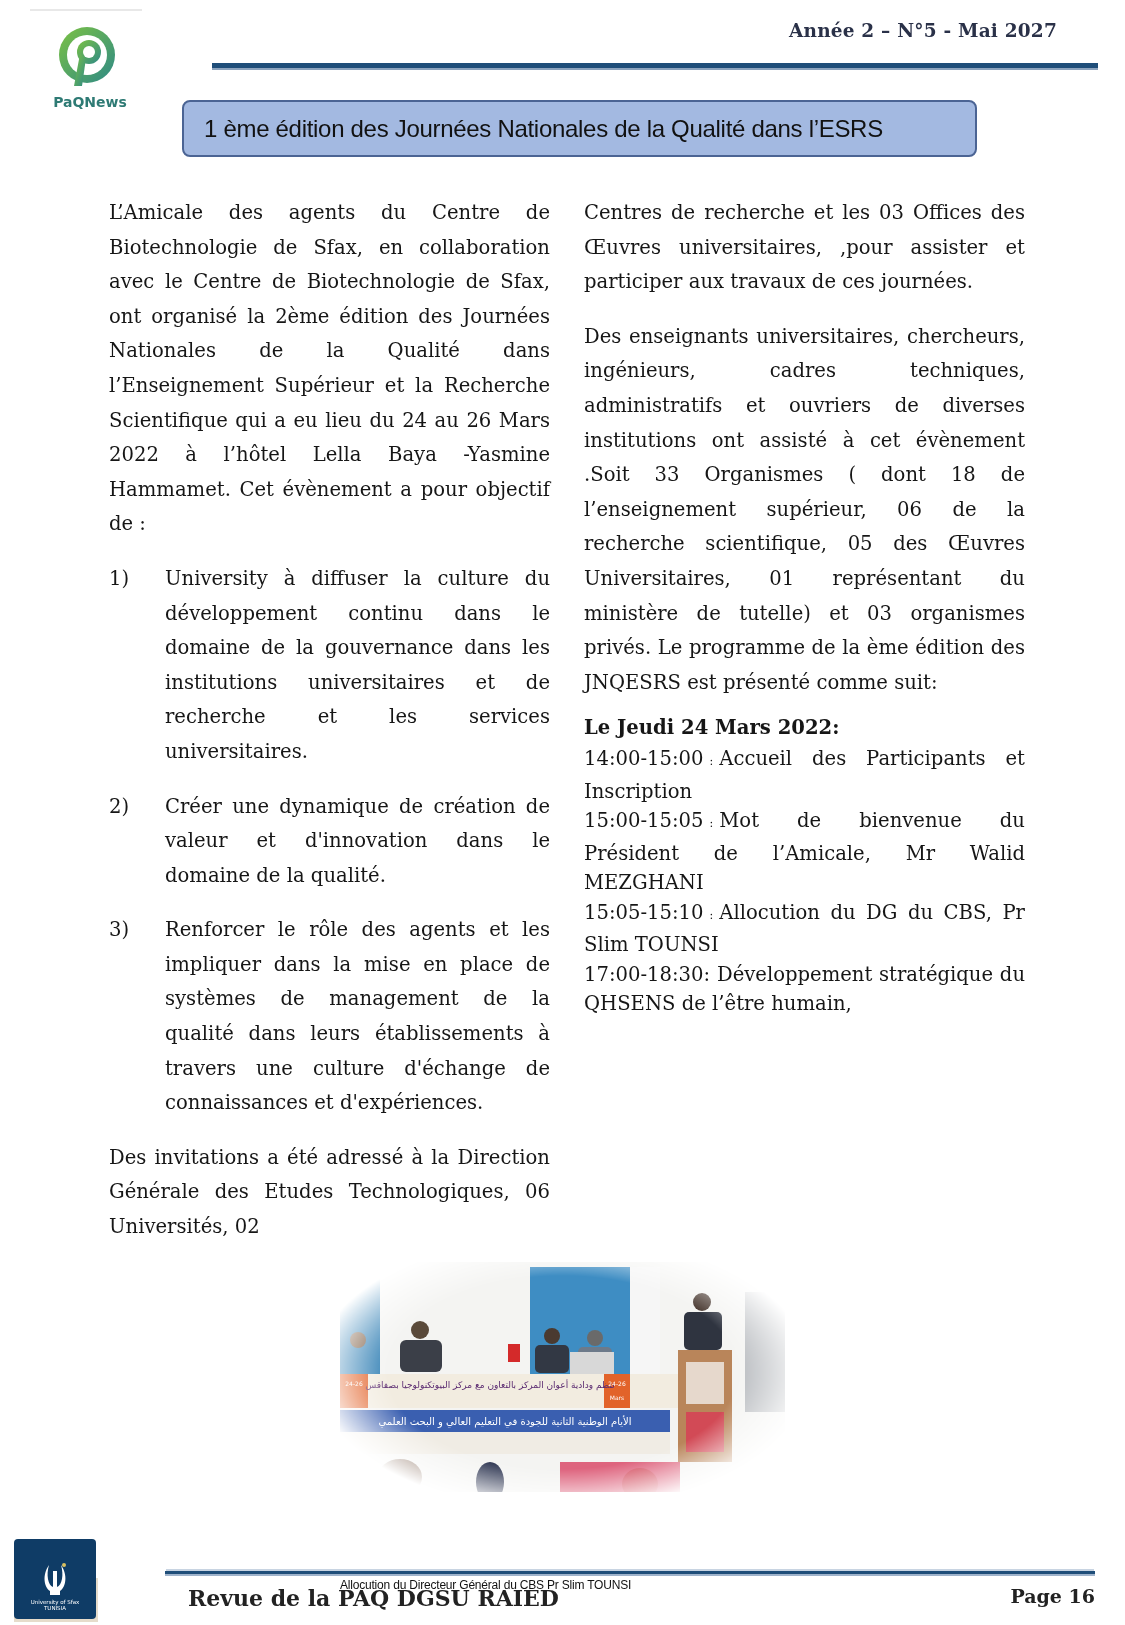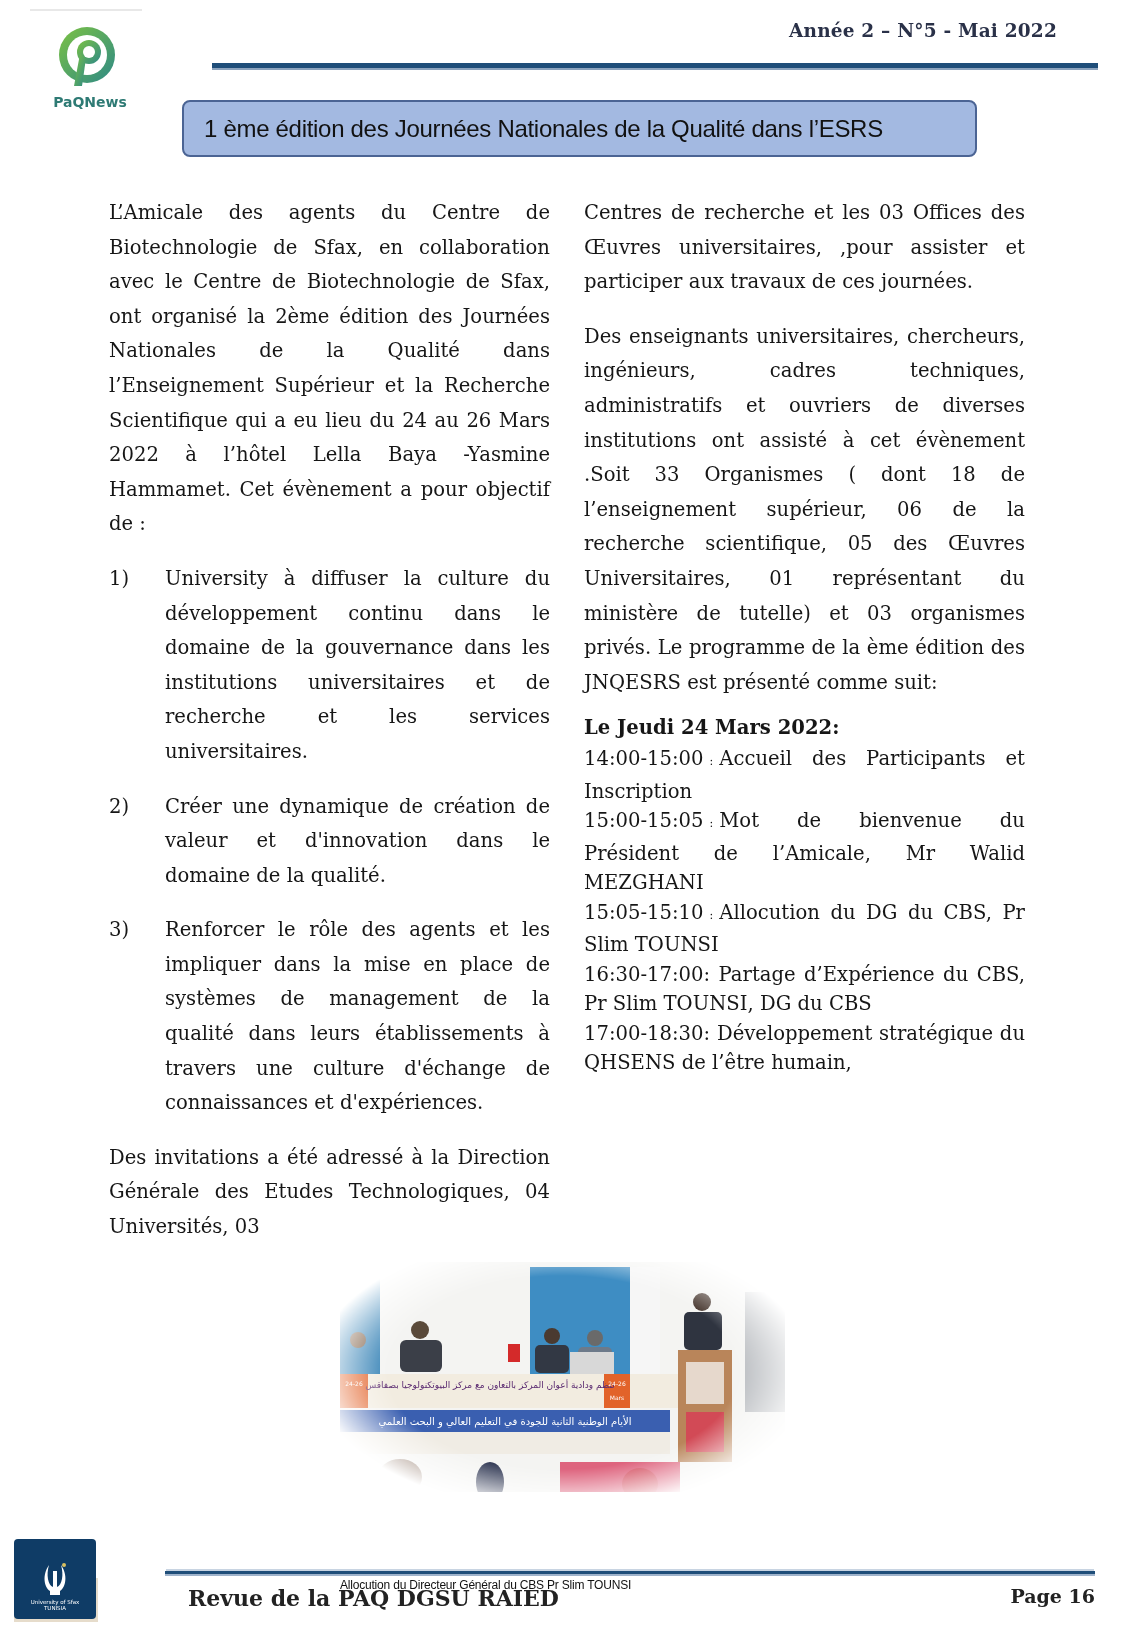--- a/index.html
+++ b/index.html
@@ -72,21 +72,21 @@
       </linearGradient>
     </defs>
     <circle cx="35" cy="33" r="28" fill="url(#lg)"></circle>
     <circle cx="35" cy="33" r="20" fill="#ffffff"></circle>
     <circle cx="37" cy="30" r="12" fill="url(#lg)"></circle>
     <circle cx="37" cy="30" r="6" fill="#ffffff"></circle>
     <path d="M28 32 L22 64 L30 64 L34 36 Z" fill="url(#lg)"></path>
   </svg>
 </div>
 <div class="abs logo-text">PaQNews</div>
-<div class="abs issue">Année 2 – N°5 - Mai 2022</div>
+<div class="abs issue">Année 2 – N°5 - Mai 2027</div>
 <div class="abs hdr-rule"></div>
 
 <div class="abs title-box">
   <span>1 ème édition des Journées Nationales de la Qualité dans l’ESRS</span>
 </div>
 
 <div class="abs col col-left">
   <p>L’Amicale des agents du Centre de Biotechnologie de Sfax, en collaboration avec le Centre de Biotechnologie de Sfax, ont organisé la 2ème édition des Journées Nationales de la Qualité dans l’Enseignement Supérieur et la Recherche Scientifique qui a eu lieu du 24 au 26 Mars 2022 à l’hôtel Lella Baya -Yasmine Hammamet. Cet évènement a pour objectif de :</p>
   <div class="para-gap"></div>
   <div class="ol-item">
@@ -97,40 +97,37 @@
   <div class="ol-item">
     <span class="ol-num">2)</span>
     <span class="ol-text">Créer une dynamique de création de valeur et d'innovation dans le domaine de la qualité.</span>
   </div>
   <div class="para-gap"></div>
   <div class="ol-item">
     <span class="ol-num">3)</span>
     <span class="ol-text">Renforcer le rôle des agents et les impliquer dans la mise en place de systèmes de management de la qualité dans leurs établissements à travers une culture d'échange de connaissances et d'expériences.</span>
   </div>
   <div class="para-gap"></div>
-  <p>Des invitations a été adressé à la Direction Générale des Etudes Technologiques, 04 Universités, 03</p>
+  <p>Des invitations a été adressé à la Direction Générale des Etudes Technologiques, 06 Universités, 02</p>
 </div>
 
 <div class="abs col col-right">
   <p>Centres de recherche et les 03 Offices des Œuvres universitaires, ,pour assister et participer aux travaux de ces journées.</p>
   <div class="para-gap"></div>
   <p>Des enseignants universitaires, chercheurs, ingénieurs, cadres techniques, administratifs et ouvriers de diverses institutions ont assisté à cet évènement .Soit 33 Organismes ( dont 18 de l’enseignement supérieur, 06 de la recherche scientifique, 05 des Œuvres Universitaires, 01 représentant du ministère de tutelle) et 03 organismes privés. Le programme de la ème édition des JNQESRS est présenté comme suit:</p>
   <div class="prog-title">Le Jeudi 24 Mars 2022:</div>
   <div class="prog">
     <div class="line">
       <span class="time">14:00-15:00</span><span class="sep">:</span><span>Accueil des Participants et Inscription</span>
     </div>
     <div class="line">
       <span class="time">15:00-15:05</span><span class="sep">:</span><span>Mot de bienvenue du Président de l’Amicale, Mr Walid MEZGHANI</span>
     </div>
     <div class="line">
       <span class="time">15:05-15:10</span><span class="sep">:</span><span>Allocution du DG du CBS, Pr Slim TOUNSI</span>
-    </div>
-    <div class="line">
-      <span class="time">16:30-17:00:</span> <span>Partage d’Expérience du CBS, Pr Slim TOUNSI, DG du CBS</span>
     </div>
     <div class="line">
       <span class="time">17:00-18:30:</span> <span>Développement stratégique du QHSENS de l’être humain,</span>
     </div>
   </div>
 </div>
 
 <div class="abs photo">
   <svg width="445" height="230" viewBox="0 0 445 230">
     <rect x="0" y="0" width="445" height="230" fill="#f4f4f2"></rect>

